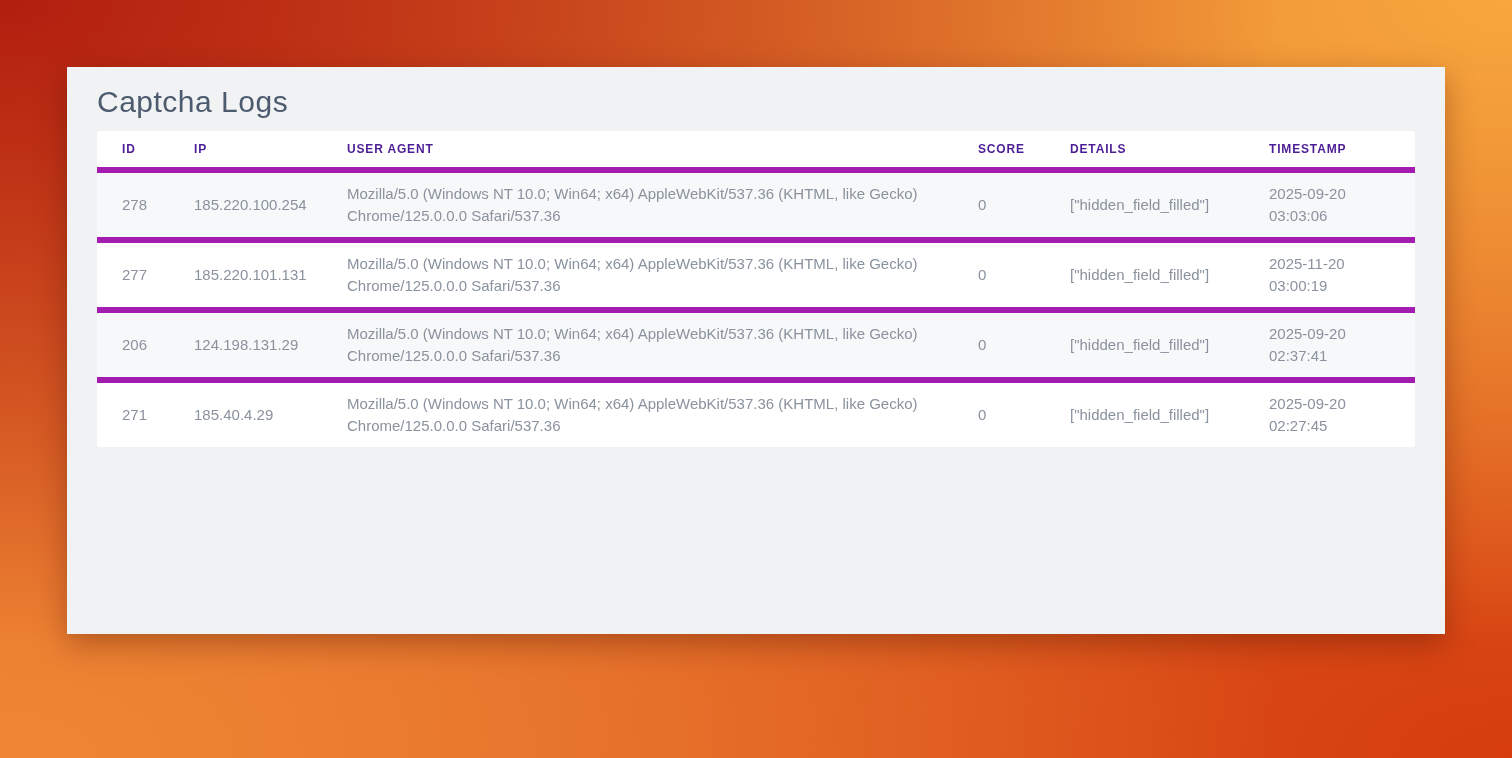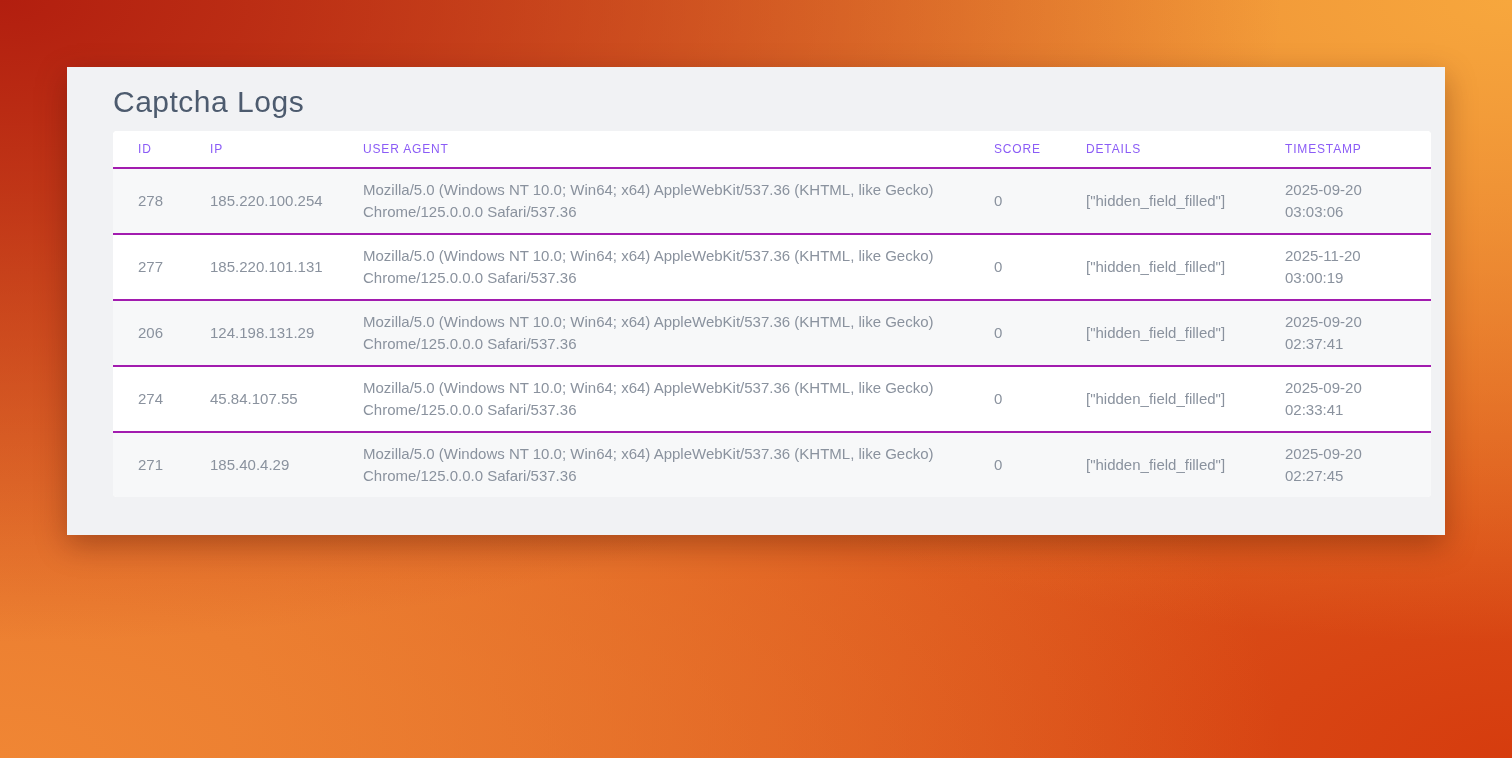--- a/index.html
+++ b/index.html
@@ -15,23 +15,23 @@
     background-color: #e06a28;
     background-image:
       radial-gradient(at 0% 0%,   #b21e0f 0%, rgba(178,30,15,0) 60%),
       radial-gradient(at 100% 0%, #f7a73d 0%, rgba(247,167,61,0) 60%),
       radial-gradient(at 0% 100%, #f08634 0%, rgba(240,134,52,0) 60%),
       radial-gradient(at 100% 100%, #d63c0e 0%, rgba(214,60,14,0) 60%);
   }
   .card {
     position: absolute;
     left: 67px; top: 67px;
-    width: 1378px; height: 468px;
+    width: 1378px; height: 567px;
     background: #f1f2f4;
-    padding: 0 46px;
+    padding: 0 30px;
     overflow: hidden;
     box-shadow: 0 10px 28px rgba(70, 15, 0, 0.35);
   }
   .page-title {
     margin: 0;
     padding: 15px 0 0 0;
     height: 64px;
     font-size: 30px;
     line-height: 40px;
     font-weight: 500;
@@ -52,36 +52,36 @@
   col.c-id { width: 72px; }
   col.c-ip { width: 153px; }
   col.c-ua { width: 631px; }
   col.c-score { width: 92px; }
   col.c-details { width: 199px; }
   col.c-ts { width: auto; }
   th {
     background: #ffffff;
     text-align: left;
     font-size: 12px;
-    font-weight: normal;
+    font-weight: bold;
     letter-spacing: 0.07em;
-    color: #8b5cf6;
+    color: #4c1d95;
     padding: 11px 10px 11px 25px;
     white-space: nowrap;
   }
   td {
     text-align: left;
     font-size: 15px;
     line-height: 22px;
     color: #8a929e;
     padding: 10px 10px 10px 25px;
     vertical-align: middle;
     overflow-wrap: break-word;
   }
-  tbody tr { height: 65px; border-top: 2px solid #a21caf; }
+  tbody tr { height: 65px; border-top: 6px solid #a21caf; }
   tbody tr:nth-child(odd)  { background: #f7f8f9; }
   tbody tr:nth-child(even) { background: #ffffff; }
 </style>
 </head>
 <body>
 
 <div class="bg">
   <div class="card">
     <h1 class="page-title">Captcha Logs</h1>
     <div class="table-wrap">
@@ -126,28 +126,20 @@
 
   <tr>
     <td>206</td>
     <td>124.198.131.29</td>
     <td>Mozilla/5.0 (Windows NT 10.0; Win64; x64) AppleWebKit/537.36 (KHTML, like Gecko) Chrome/125.0.0.0 Safari/537.36</td>
     <td>0</td>
     <td>["hidden_field_filled"]</td>
     <td>2025-09-20 02:37:41</td>
   </tr>
 
-  <tr>
-    <td>274</td>
-    <td>45.84.107.55</td>
-    <td>Mozilla/5.0 (Windows NT 10.0; Win64; x64) AppleWebKit/537.36 (KHTML, like Gecko) Chrome/125.0.0.0 Safari/537.36</td>
-    <td>0</td>
-    <td>["hidden_field_filled"]</td>
-    <td>2025-09-20 02:33:41</td>
-  </tr>
 
 
 
   <tr>
     <td>271</td>
     <td>185.40.4.29</td>
     <td>Mozilla/5.0 (Windows NT 10.0; Win64; x64) AppleWebKit/537.36 (KHTML, like Gecko) Chrome/125.0.0.0 Safari/537.36</td>
     <td>0</td>
     <td>["hidden_field_filled"]</td>
     <td>2025-09-20 02:27:45</td>

